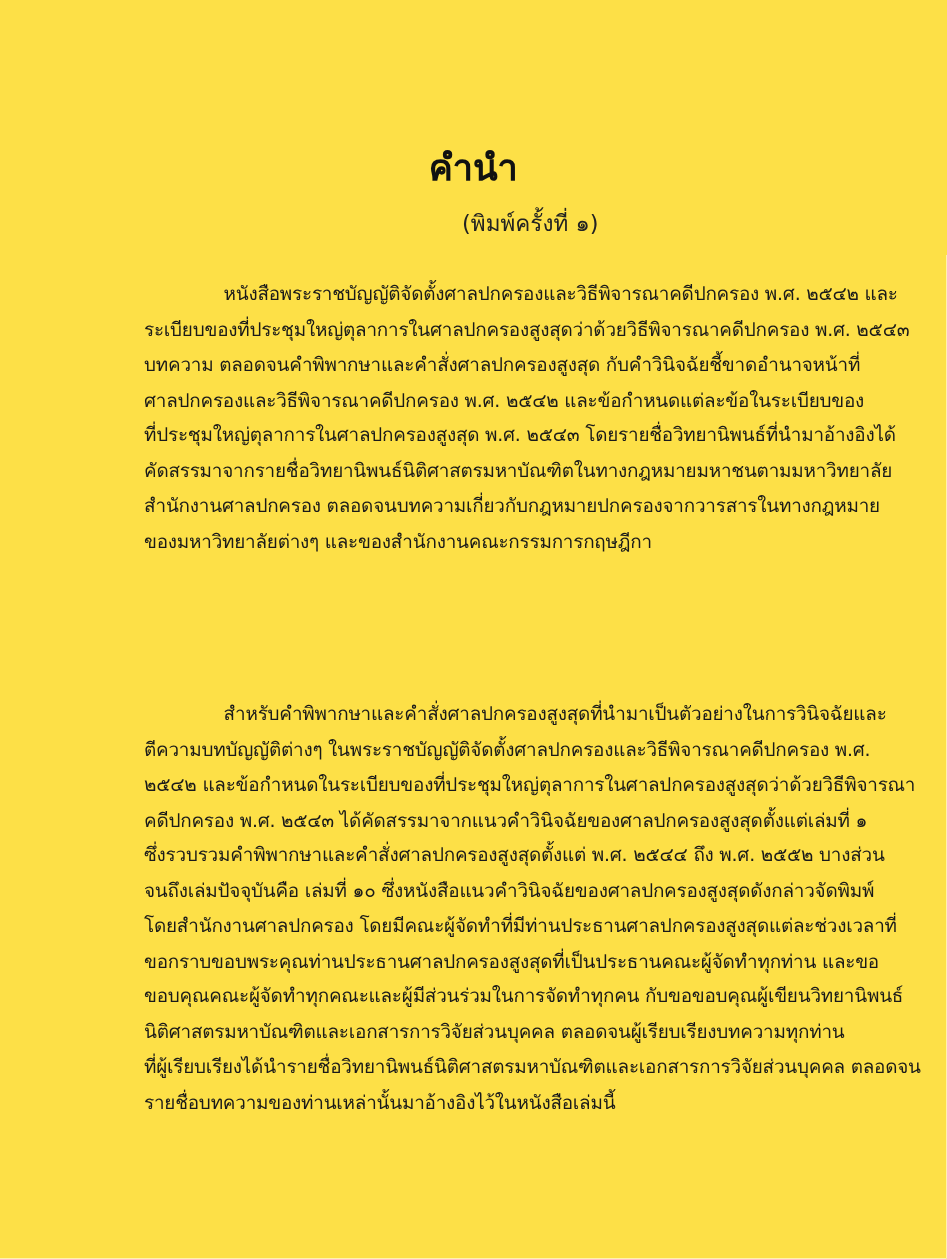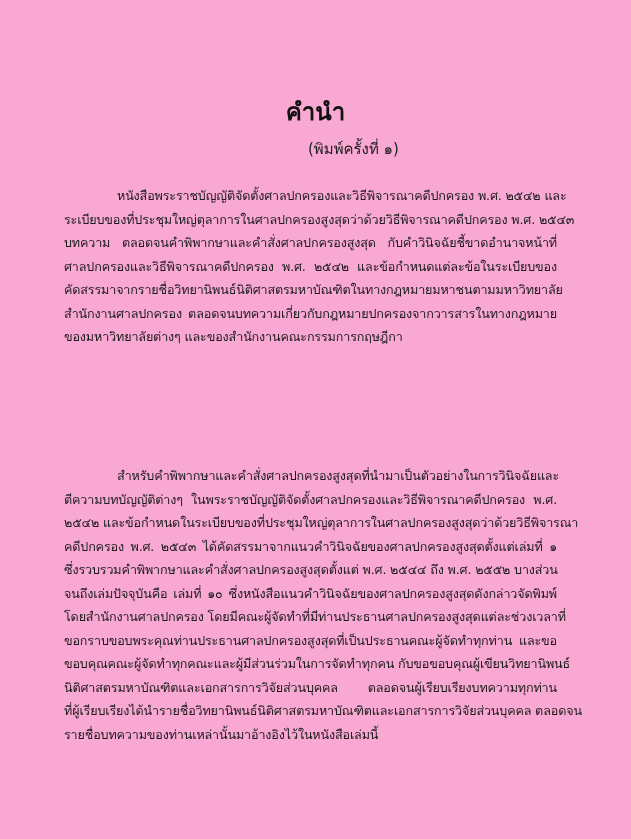--- a/index.html
+++ b/index.html
@@ -12,21 +12,21 @@
     height: 839px;
     position: relative;
     overflow: hidden;
     font-family: "DejaVu Sans", "Liberation Sans", sans-serif;
     color: #1a1a1a;
   }
   .page {
     position: absolute;
     left: 0; top: 0;
     width: 631px; height: 839px;
-    background: #f9a8d4;
+    background: #fde047;
   }
   .title {
     position: absolute;
     left: 0; width: 631px;
     top: 96px;
     text-align: center;
     font-size: 24px;
     font-weight: bold;
     line-height: 32px;
     color: #111;
@@ -48,20 +48,21 @@
   }
   .line {
     display: block;
     height: 23.5px;
     line-height: 23.5px;
     font-size: 12.6px;
     white-space: nowrap;
     text-align: justify;
     text-align-last: justify;
     letter-spacing: -0.15px;
+    margin-left: 32px;
   }
   .line.last {
     text-align-last: left;
   }
   .line.indent {
     padding-left: 53px;
   }
   #p1 { top: 184px; }
   #p2 { top: 464px; }
 </style>
@@ -71,20 +72,21 @@
 <div class="page">
 
   <div class="title">คำนำ</div>
   <div class="subtitle">(พิมพ์ครั้งที่ ๑)</div>
 
   <div class="para" id="p1">
     <span class="line indent">หนังสือพระราชบัญญัติจัดตั้งศาลปกครองและวิธีพิจารณาคดีปกครอง พ.ศ. ๒๕๔๒ และ</span>
     <span class="line">ระเบียบของที่ประชุมใหญ่ตุลาการในศาลปกครองสูงสุดว่าด้วยวิธีพิจารณาคดีปกครอง พ.ศ. ๒๕๔๓</span>
     <span class="line">บทความ  ตลอดจนคำพิพากษาและคำสั่งศาลปกครองสูงสุด  กับคำวินิจฉัยชี้ขาดอำนาจหน้าที่</span>
     <span class="line">ศาลปกครองและวิธีพิจารณาคดีปกครอง  พ.ศ.  ๒๕๔๒  และข้อกำหนดแต่ละข้อในระเบียบของ</span>
+    <span class="line">ที่ประชุมใหญ่ตุลาการในศาลปกครองสูงสุด พ.ศ. ๒๕๔๓ โดยรายชื่อวิทยานิพนธ์ที่นำมาอ้างอิงได้</span>
     <span class="line">คัดสรรมาจากรายชื่อวิทยานิพนธ์นิติศาสตรมหาบัณฑิตในทางกฎหมายมหาชนตามมหาวิทยาลัย</span>
     <span class="line">สำนักงานศาลปกครอง  ตลอดจนบทความเกี่ยวกับกฎหมายปกครองจากวารสารในทางกฎหมาย</span>
     <span class="line last">ของมหาวิทยาลัยต่างๆ และของสำนักงานคณะกรรมการกฤษฎีกา</span>
   </div>
 
   <div class="para" id="p2">
     <span class="line indent">สำหรับคำพิพากษาและคำสั่งศาลปกครองสูงสุดที่นำมาเป็นตัวอย่างในการวินิจฉัยและ</span>
     <span class="line">ตีความบทบัญญัติต่างๆ  ในพระราชบัญญัติจัดตั้งศาลปกครองและวิธีพิจารณาคดีปกครอง  พ.ศ.</span>
     <span class="line">๒๕๔๒ และข้อกำหนดในระเบียบของที่ประชุมใหญ่ตุลาการในศาลปกครองสูงสุดว่าด้วยวิธีพิจารณา</span>
     <span class="line">คดีปกครอง  พ.ศ.  ๒๕๔๓  ได้คัดสรรมาจากแนวคำวินิจฉัยของศาลปกครองสูงสุดตั้งแต่เล่มที่  ๑</span>

